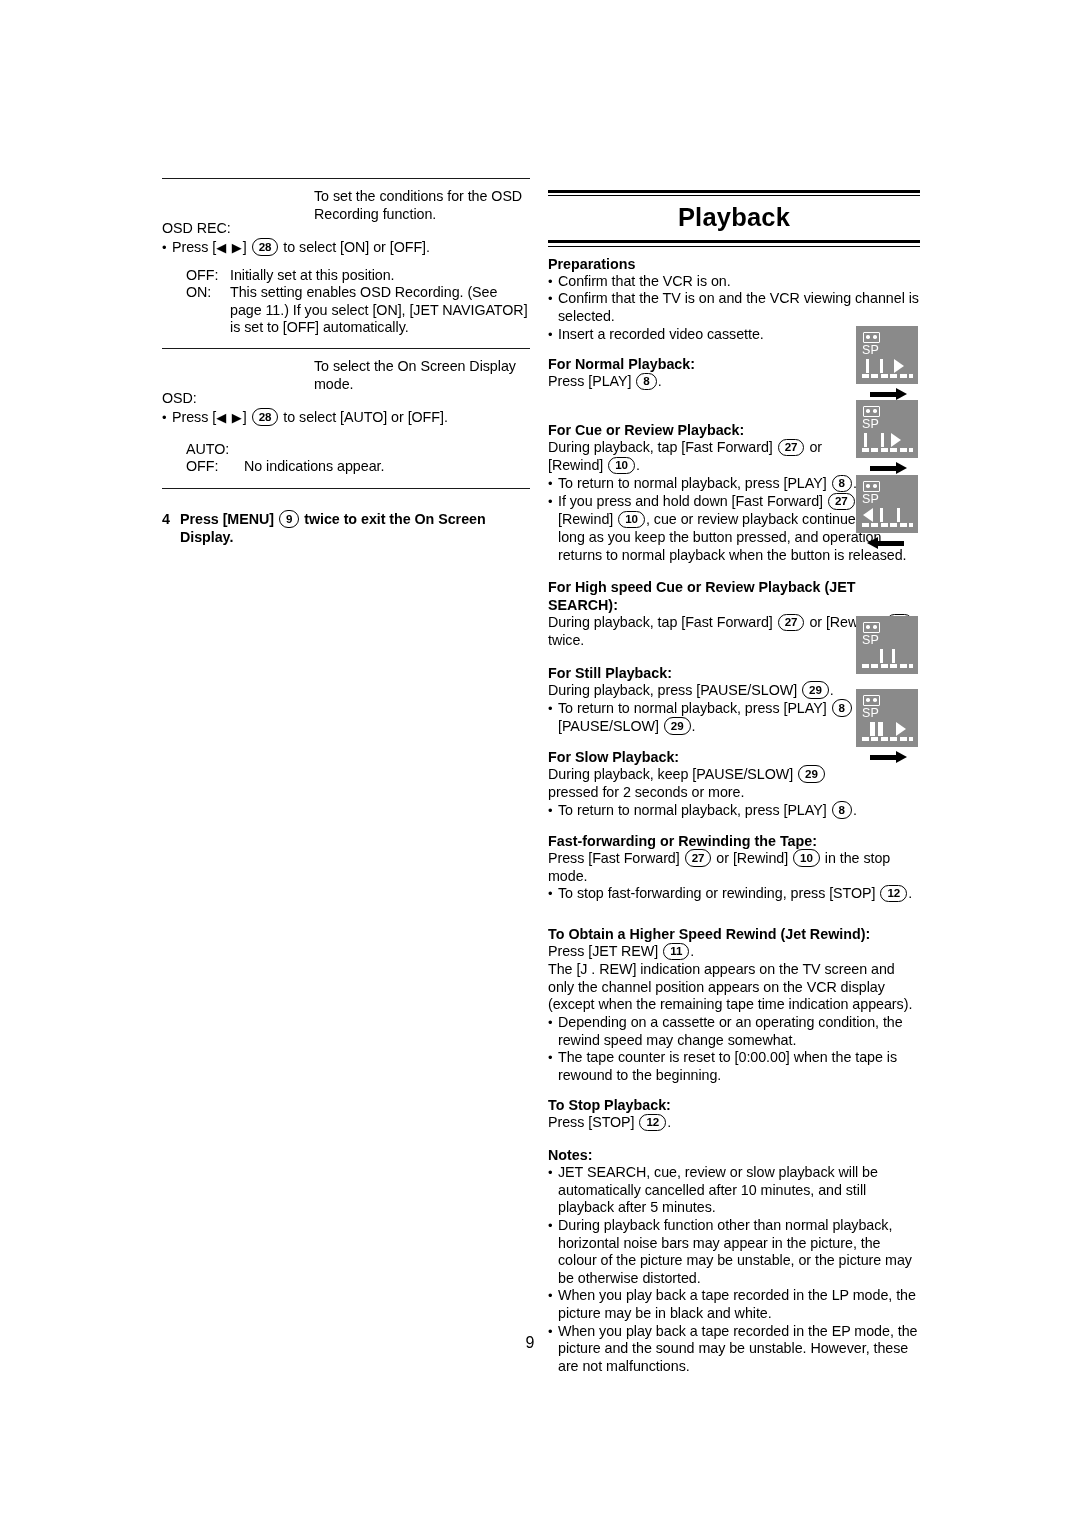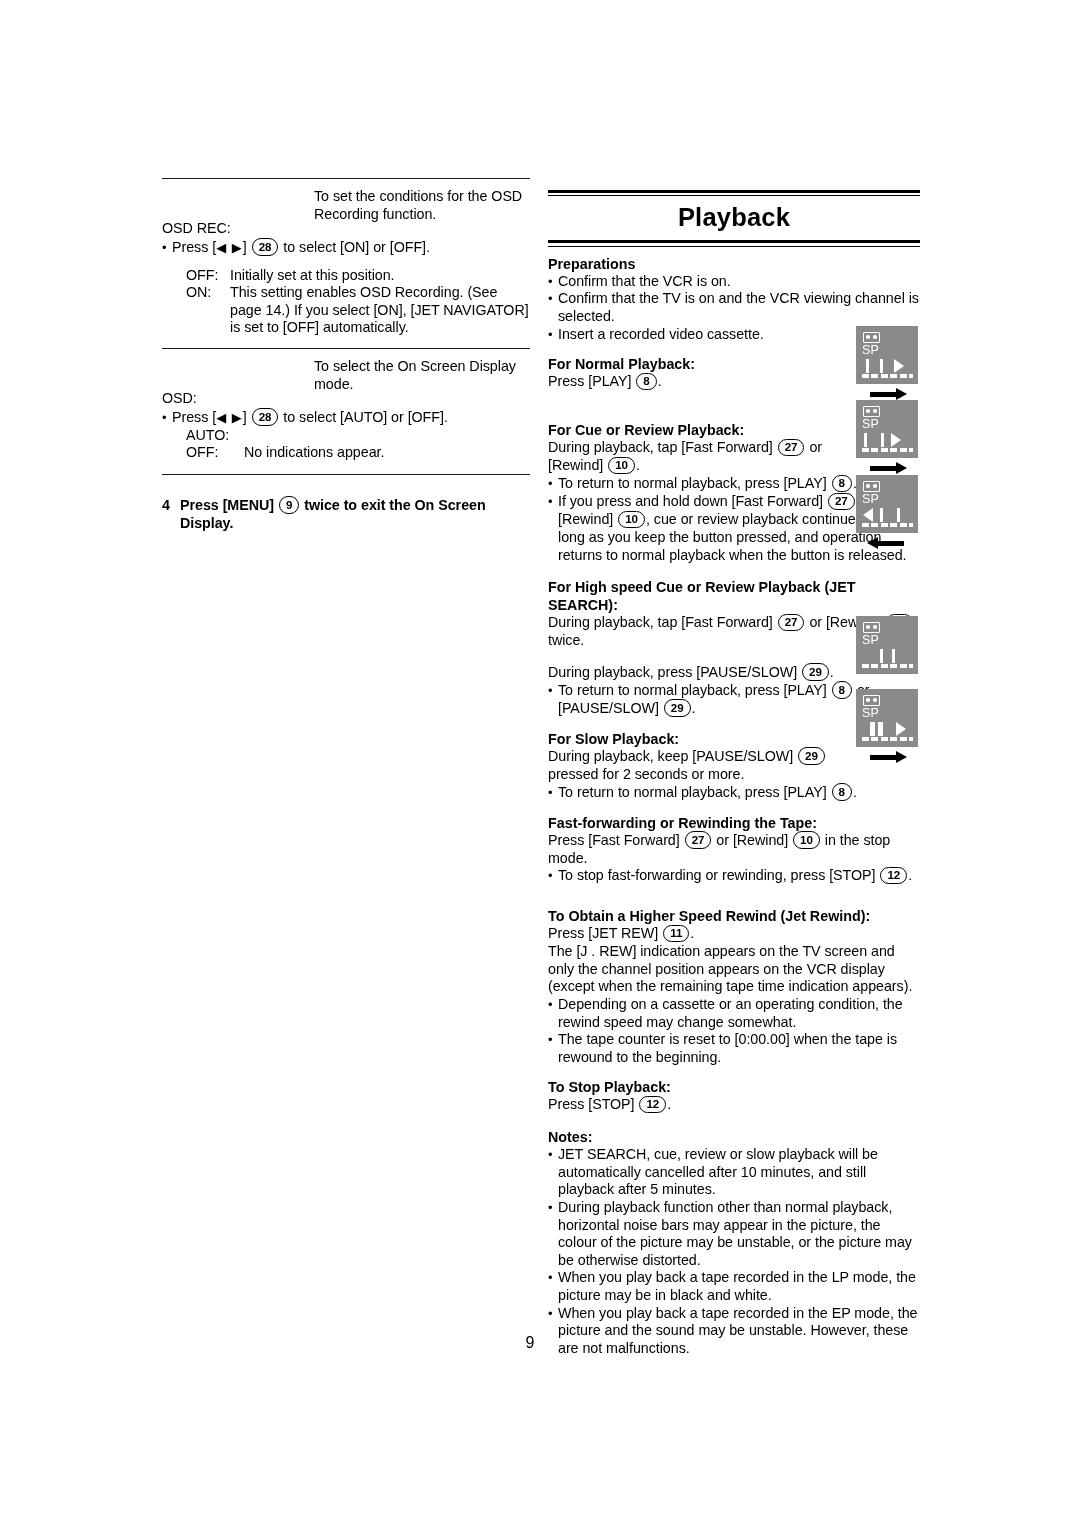--- a/index.html
+++ b/index.html
@@ -299,41 +299,41 @@
         <div class="bl">•</div>
         <div class="bx"><span>Press [</span><span class="arrglyph">◀ ▶</span><span>]</span> <span class="key">28</span> <span>to select [ON] or [OFF].</span></div>
       </div>
 
       <div class="subrow t" style="margin-top:10px">
         <div class="dt">OFF:</div>
         <div class="dd">Initially set at this position.</div>
       </div>
       <div class="subrow t">
         <div class="dt">ON:</div>
-        <div class="dd">This setting enables OSD Recording. (See page 14.) If you select [ON], [JET NAVIGATOR] is set to [OFF] automatically.</div>
+        <div class="dd">This setting enables OSD Recording. (See page 11.) If you select [ON], [JET NAVIGATOR] is set to [OFF] automatically.</div>
       </div>
     </div>
 
     <div class="rule" style="margin-top:11px; margin-bottom:9px"></div>
 
     <div>
       <div class="defrow t">
         <div class="dt">OSD:</div>
         <div class="dd">
           <div>To select the On Screen Display</div>
           <div>mode.</div>
         </div>
       </div>
 
       <div class="bullet-line t" style="margin-top:1px">
         <div class="bl">•</div>
         <div class="bx"><span>Press [</span><span class="arrglyph">◀ ▶</span><span>]</span> <span class="key">28</span> <span>to select [AUTO] or [OFF].</span></div>
       </div>
 
-      <div class="subrow wide t" style="margin-top:0">
+      <div class="subrow wide t" style="margin-top:14px">
         <div class="dt">AUTO:</div>
       </div>
       <div class="subrow wide t">
         <div class="dt">OFF:</div>
         <div class="dd">No indications appear.</div>
       </div>
     </div>
 
     <div class="rule" style="margin-top:12px"></div>
 
@@ -396,20 +396,21 @@
       </div>
     </div>
 
     <div class="rblock" style="margin-top:14px">
       <div class="heading">For High speed Cue or Review Playback (JET SEARCH):</div>
       <div class="t"><span>During playback, tap [Fast Forward]</span> <span class="key">27</span> <span>or [Rewind]</span> <span class="key">10</span></div>
       <div class="t">twice.</div>
     </div>
 
     <div class="rblock" style="margin-top:14px">
+      <div class="heading">For Still Playback:</div>
       <div class="t"><span>During playback, press [PAUSE/SLOW]</span> <span class="key">29</span><span>.</span></div>
       <div class="bullet-line t">
         <div class="bl">•</div>
         <div class="bx" style="width:296px"><span>To return to normal playback, press [PLAY]</span> <span class="key">8</span> <span>or [PAUSE/SLOW]</span> <span class="key">29</span><span>.</span></div>
       </div>
     </div>
 
     <div class="rblock" style="margin-top:12px">
       <div class="heading">For Slow Playback:</div>
       <div class="t" style="width:300px"><span>During playback, keep [PAUSE/SLOW]</span> <span class="key">29</span></div>

